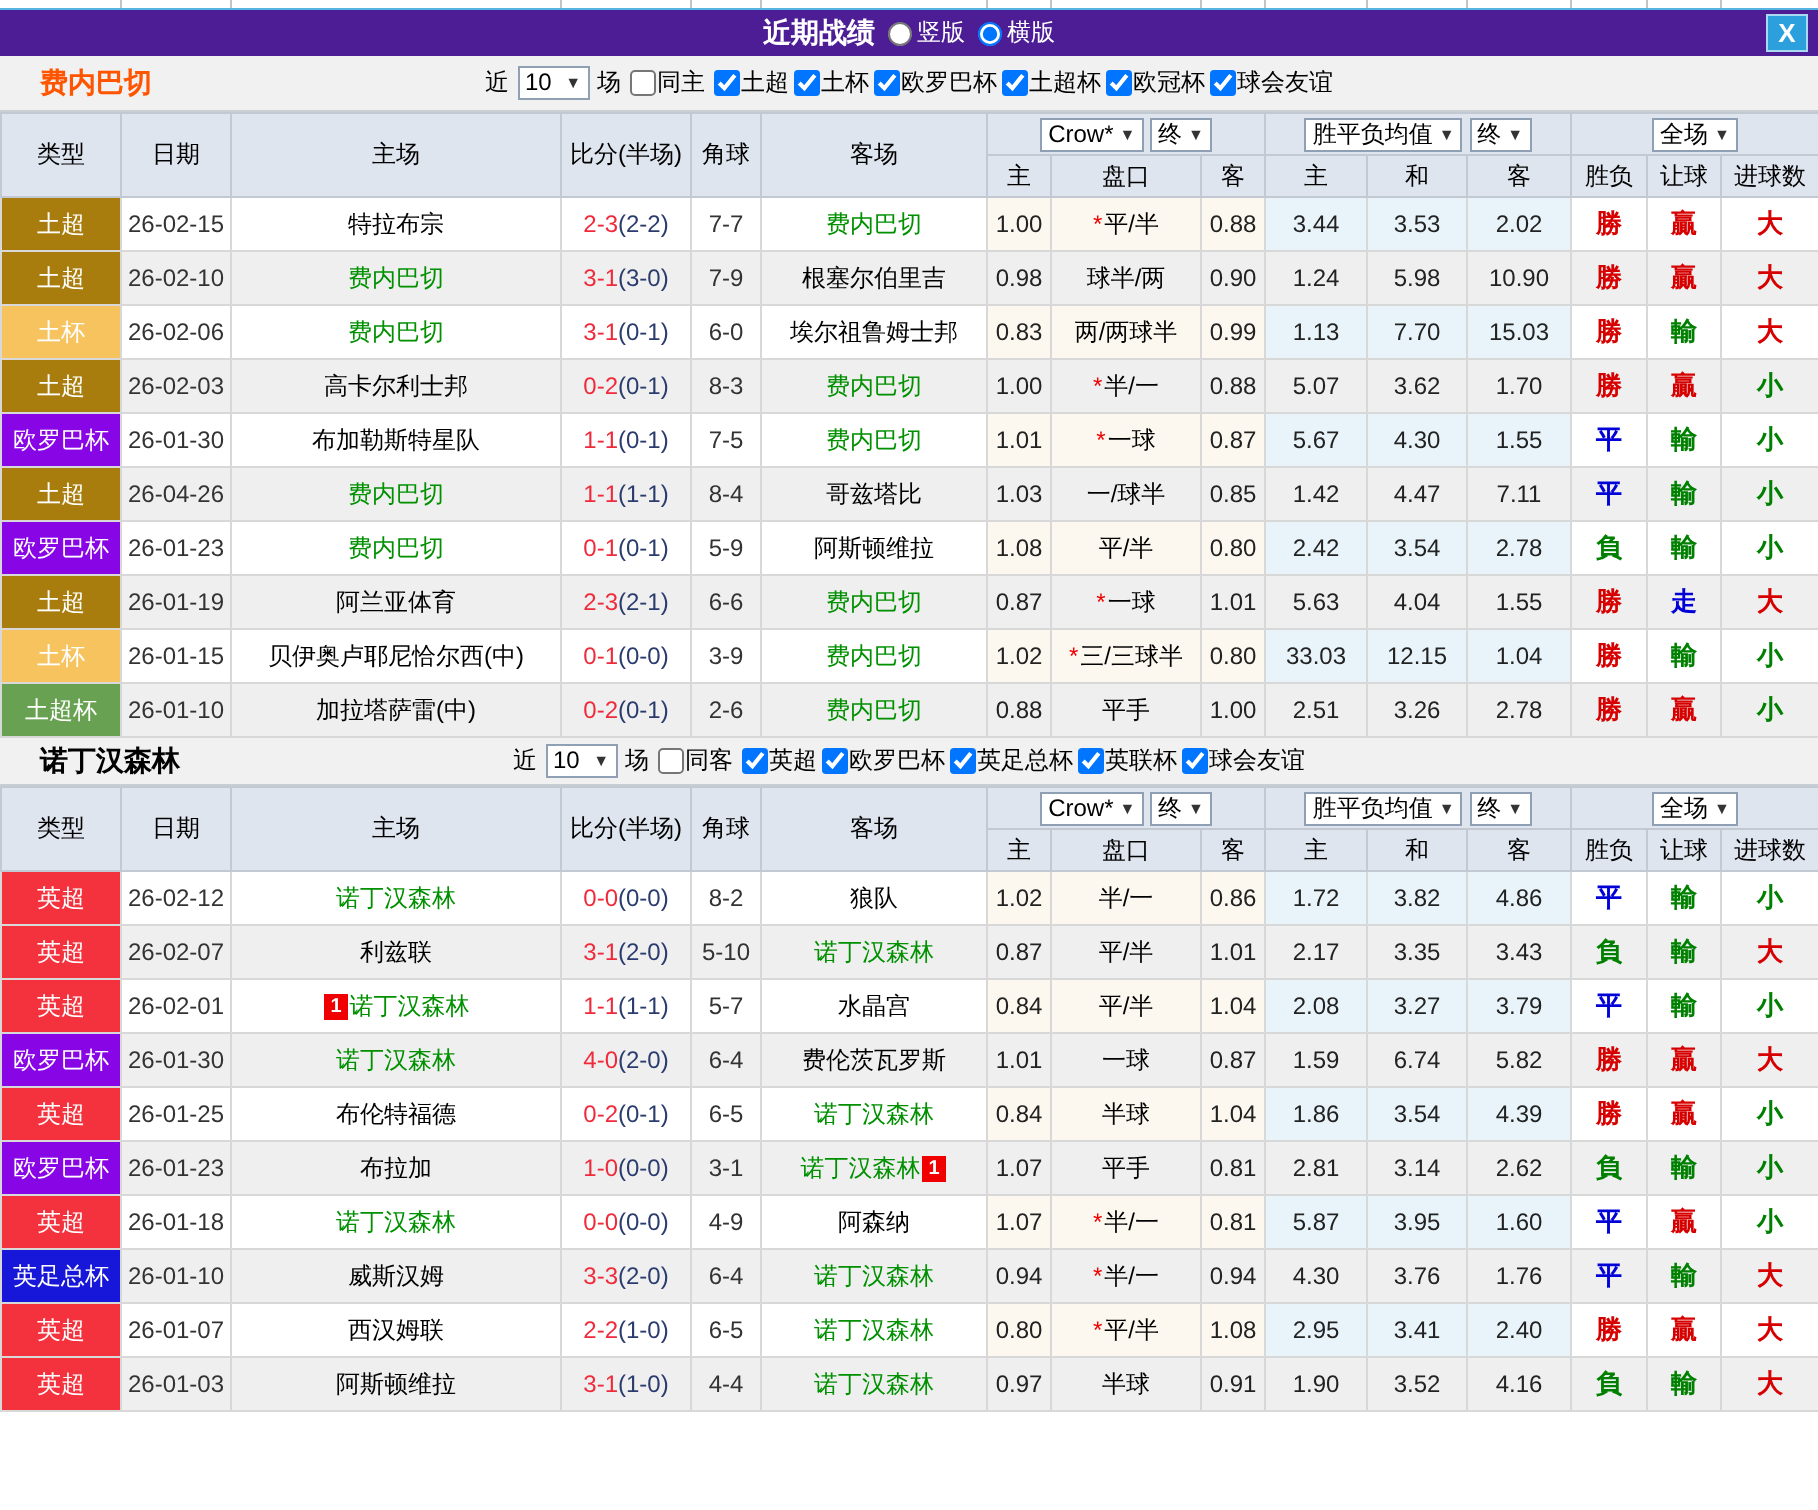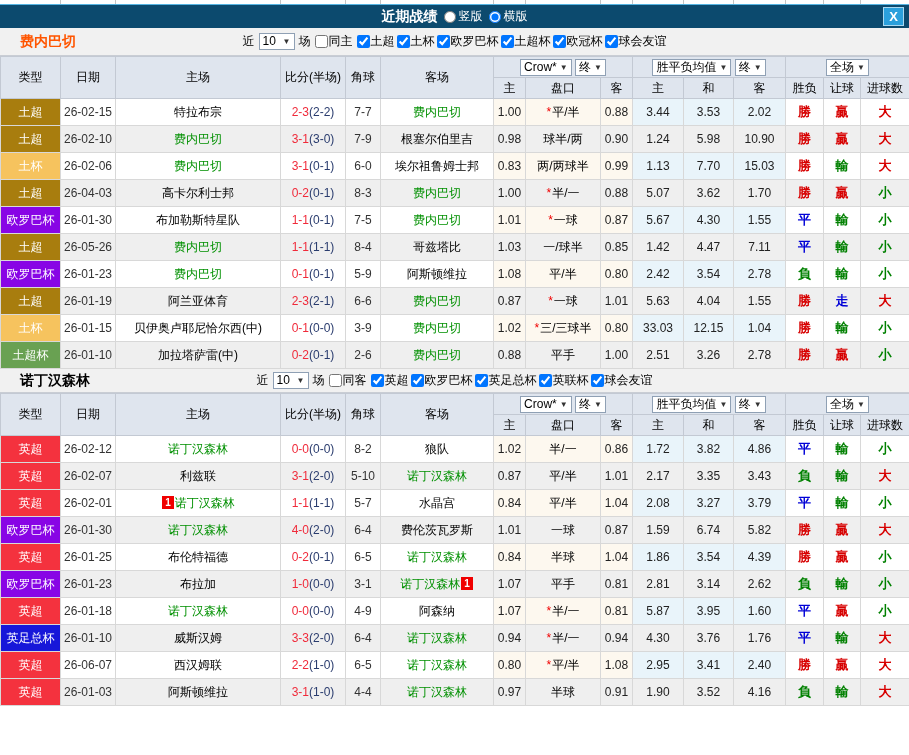--- a/index.html
+++ b/index.html
@@ -4,21 +4,21 @@
 <style>
   * { box-sizing: border-box; margin:0; padding:0; }
   body { font-family: "Liberation Sans", "DejaVu Sans", sans-serif; background:#fff; }
   .page { width:909px; height:755px; overflow:hidden; background:#fff; position:relative; }
 
   
   .top-strip { height:4px; position:relative; background:#fff; border-bottom:0; }
   .top-strip .tick { position:absolute; top:0; width:1px; height:4px; background:#c4c4c4; }
 
   
-  .titlebar { height:24px; background:#0c4a6e; position:relative; display:flex; align-items:center; justify-content:center; border-top:1px solid #55b4e2; }
+  .titlebar { height:24px; background:#4c1d95; position:relative; display:flex; align-items:center; justify-content:center; border-top:1px solid #55b4e2; }
   .titlebar .title { color:#fff; font-weight:bold; font-size:14px; }
   .radio-l { color:#fff; font-size:12px; margin-left:6px; display:inline-flex; align-items:center; cursor:pointer; }
   .radio-l input { margin-right:3px; width:12px; height:12px; }
   .close { position:absolute; right:5px; top:2px; width:21px; height:19px; line-height:18px; background:#2ba0dc; border:1px solid #a9d9f1; color:#fff; font-weight:bold; text-align:center; cursor:pointer; font-size:13px; }
 
   
   .filter-row { height:28px; background:#f1f1f1; position:relative; display:flex; align-items:center; border-bottom:1px solid #c9cdd4; }
   .section[data-section="1"] .filter-row { height:24px; }
   .team-name { position:absolute; left:20px; font-weight:bold; font-size:14px; }
   .filters { margin:0 auto; display:flex; align-items:center; font-size:12px; color:#000; }
@@ -238,21 +238,21 @@
             <td class="col-odds num">0.99</td>
             <td class="col-mean num">1.13</td>
             <td class="col-mean num">7.70</td>
             <td class="col-mean num">15.03</td>
             <td class="res c-r">勝</td>
             <td class="res c-g">輸</td>
             <td class="res c-r">大</td>
           </tr>
           <tr>
             <td class="type" style="background: rgb(168, 125, 14);">土超</td>
-            <td class="date">26-04-03</td>
+            <td class="date">26-02-03</td>
             <td><span class="team">高卡尔利士邦</span></td>
             <td><span class="fs">0-2</span><span class="hs">(0-1)</span></td>
             <td class="date">8-3</td>
             <td><span class="team focal">费内巴切</span></td>
             <td class="col-odds num">1.00</td>
             <td class="col-odds"><span class="star">*</span><span>半/一</span></td>
             <td class="col-odds num">0.88</td>
             <td class="col-mean num">5.07</td>
             <td class="col-mean num">3.62</td>
             <td class="col-mean num">1.70</td>
@@ -272,21 +272,21 @@
             <td class="col-odds num">0.87</td>
             <td class="col-mean num">5.67</td>
             <td class="col-mean num">4.30</td>
             <td class="col-mean num">1.55</td>
             <td class="res c-b">平</td>
             <td class="res c-g">輸</td>
             <td class="res c-g">小</td>
           </tr>
           <tr>
             <td class="type" style="background: rgb(168, 125, 14);">土超</td>
-            <td class="date">26-05-26</td>
+            <td class="date">26-04-26</td>
             <td><span class="team focal">费内巴切</span></td>
             <td><span class="fs">1-1</span><span class="hs">(1-1)</span></td>
             <td class="date">8-4</td>
             <td><span class="team">哥兹塔比</span></td>
             <td class="col-odds num">1.03</td>
             <td class="col-odds"><span>一/球半</span></td>
             <td class="col-odds num">0.85</td>
             <td class="col-mean num">1.42</td>
             <td class="col-mean num">4.47</td>
             <td class="col-mean num">7.11</td>
@@ -595,21 +595,21 @@
             <td class="col-odds num">0.94</td>
             <td class="col-mean num">4.30</td>
             <td class="col-mean num">3.76</td>
             <td class="col-mean num">1.76</td>
             <td class="res c-b">平</td>
             <td class="res c-g">輸</td>
             <td class="res c-r">大</td>
           </tr>
           <tr>
             <td class="type" style="background: rgb(244, 50, 62);">英超</td>
-            <td class="date">26-06-07</td>
+            <td class="date">26-01-07</td>
             <td><span class="team">西汉姆联</span></td>
             <td><span class="fs">2-2</span><span class="hs">(1-0)</span></td>
             <td class="date">6-5</td>
             <td><span class="team focal">诺丁汉森林</span></td>
             <td class="col-odds num">0.80</td>
             <td class="col-odds"><span class="star">*</span><span>平/半</span></td>
             <td class="col-odds num">1.08</td>
             <td class="col-mean num">2.95</td>
             <td class="col-mean num">3.41</td>
             <td class="col-mean num">2.40</td>

